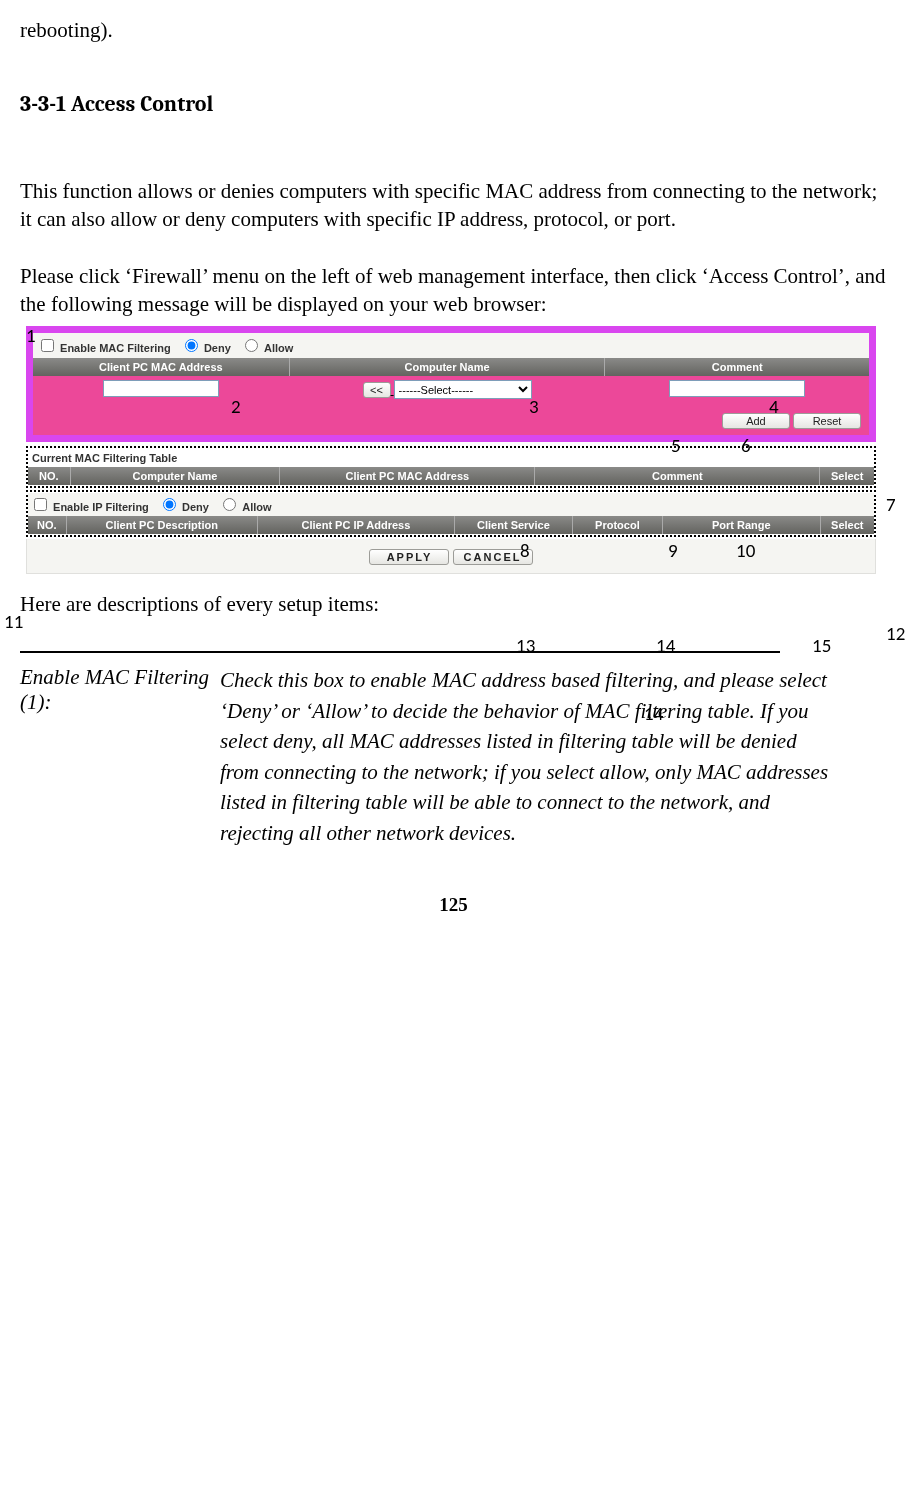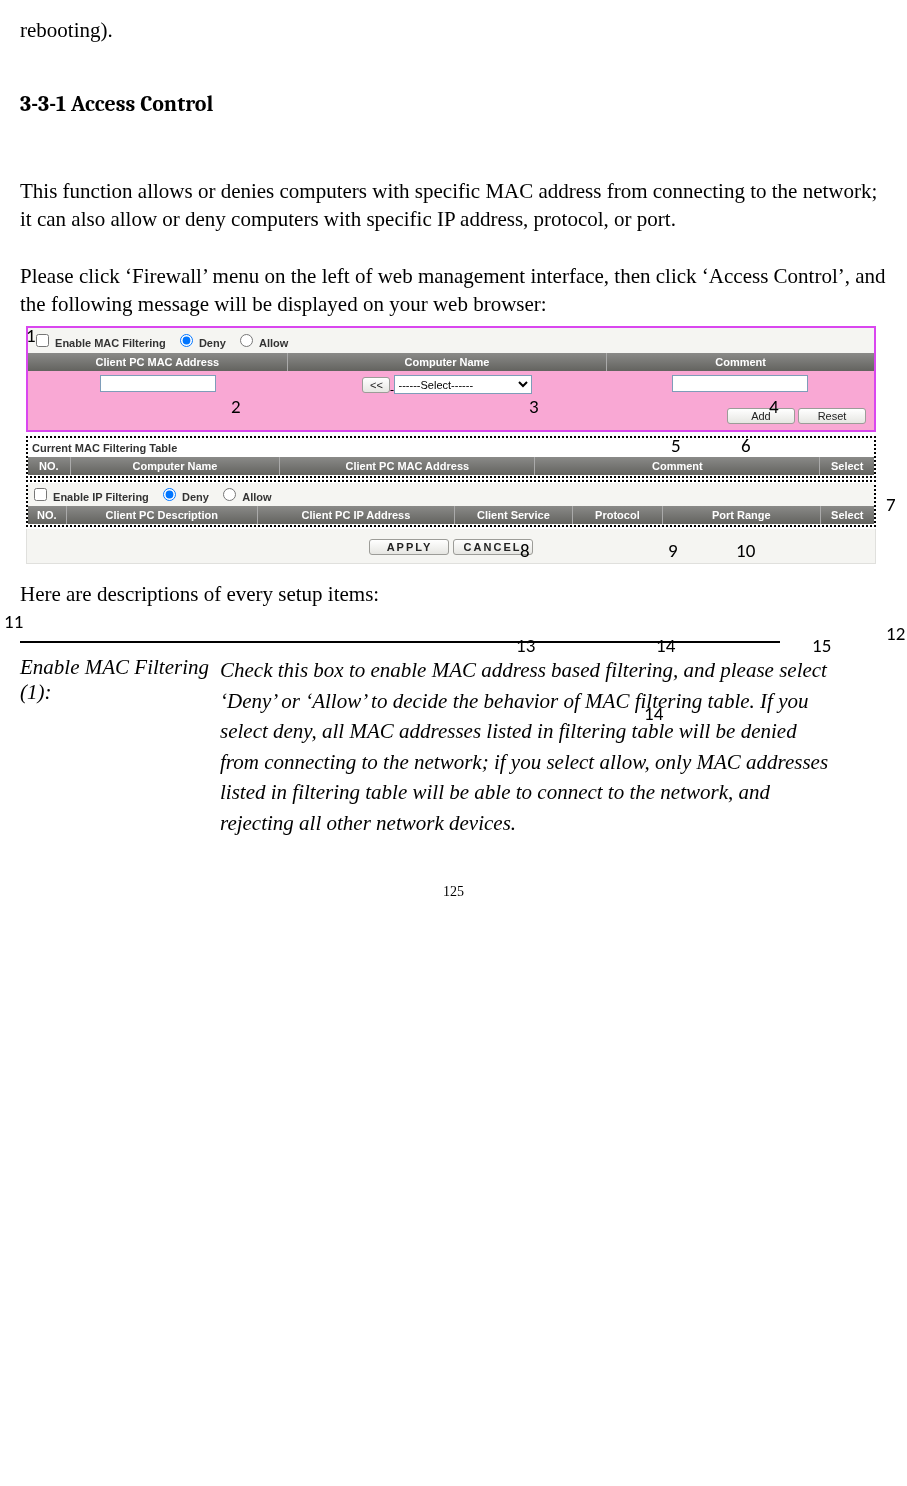--- a/index.html
+++ b/index.html
@@ -29,22 +29,22 @@
     font-family: Tahoma, Arial, sans-serif;
     font-size: 11px;
   }
   .callout {
     position: absolute;
     font-family: Calibri, Arial, sans-serif;
     font-size: 19px;
     color: #000;
   }
   .panel-top {
-    background: #f9a8d4;
-    border: 2px solid #d946ef;
+    background: #ec4899;
+    border: 7px solid #d946ef;
     margin-bottom: 4px;
   }
   .bar {
     padding: 3px 4px;
     background: #f5f5f2;
   }
   .bar label { font-weight: bold; color: #333; font-size:11px;}
   .hdr-row {
     display: flex;
     background: linear-gradient(#8a8a88, #63635f);
@@ -130,23 +130,24 @@
     width: 820px;
     border-collapse: collapse;
     font-style: italic;
     font-size: 21px;
   }
   table.items td { vertical-align: top; padding: 0; }
   table.items td.k { width: 200px; }
   table.items td.v { line-height: 1.45; }
   .page-no {
     text-align: center;
-    font-size: 14px;
+    font-size: 19px;
     margin-top: 46px;
     font-style: normal;
+    font-weight: bold;
   }
 </style>
 </head>
 <body>
 
 <p class="top-frag">rebooting).</p>
 
 <h2 class="section">3-3-1 Access Control</h2>
 
 <p class="para">This function allows or denies computers with specific MAC address from connecting to the network; it can also allow or deny computers with specific IP address, protocol, or port.</p>

